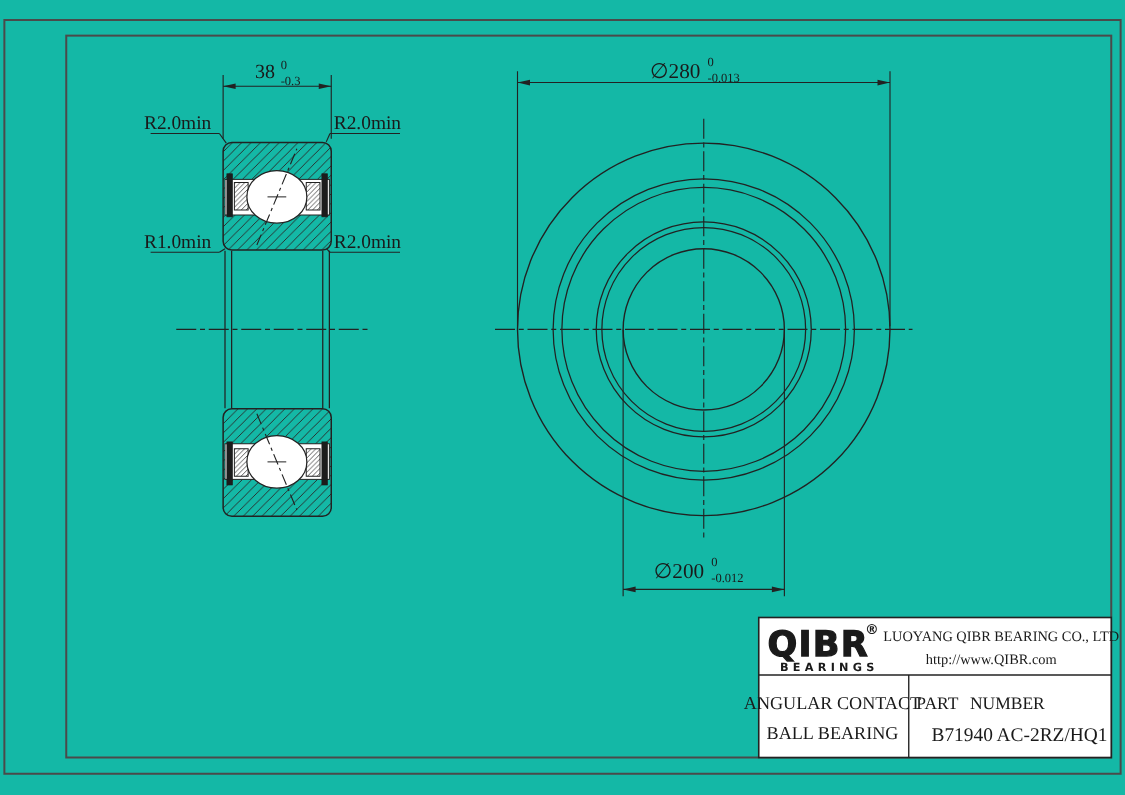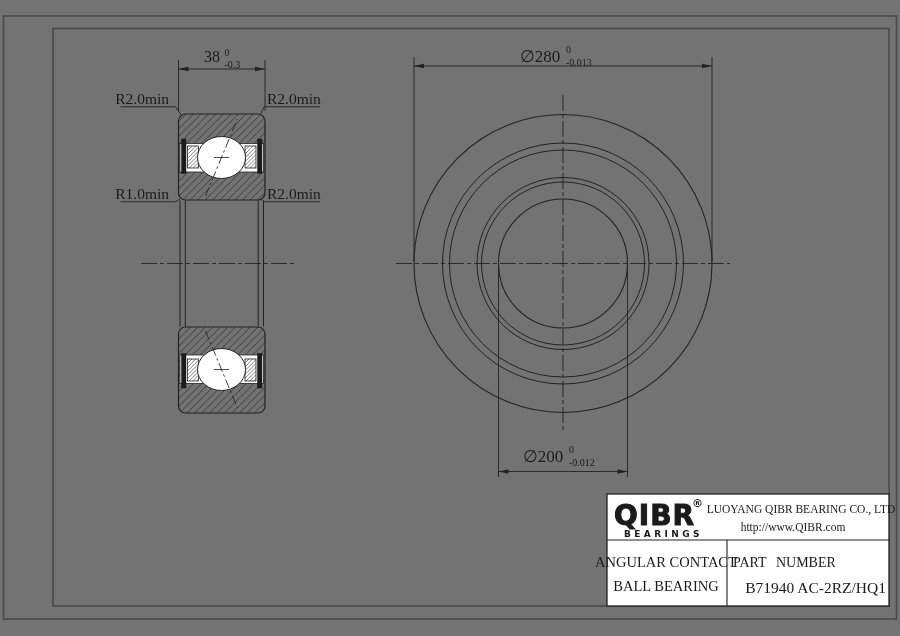--- a/index.html
+++ b/index.html
@@ -1,16 +1,16 @@
 <!DOCTYPE html>
 <html><head>
 <meta charset="utf-8">
 <style>
   html,body{margin:0;padding:0;background:#fff;}
-  .sheet{position:relative;width:900px;height:636px;background:#737373;overflow:hidden;
+  .sheet{position:relative;width:900px;height:636px;background:#14b8a6;overflow:hidden;
          font-family:"Liberation Serif", serif;}
   svg{display:block;}
   text{fill:#1a1a1a;}
   .cad{font-family:"Liberation Serif", serif;}
   .logo{font-family:"DejaVu Sans", sans-serif;font-weight:bold;letter-spacing:1px;}
   .logosub{font-family:"DejaVu Sans", sans-serif;font-weight:bold;letter-spacing:3.4px;}
   .reg{font-family:"DejaVu Sans", sans-serif;font-weight:bold;}
   .pn{word-spacing:6px;}
 </style>
 </head>

